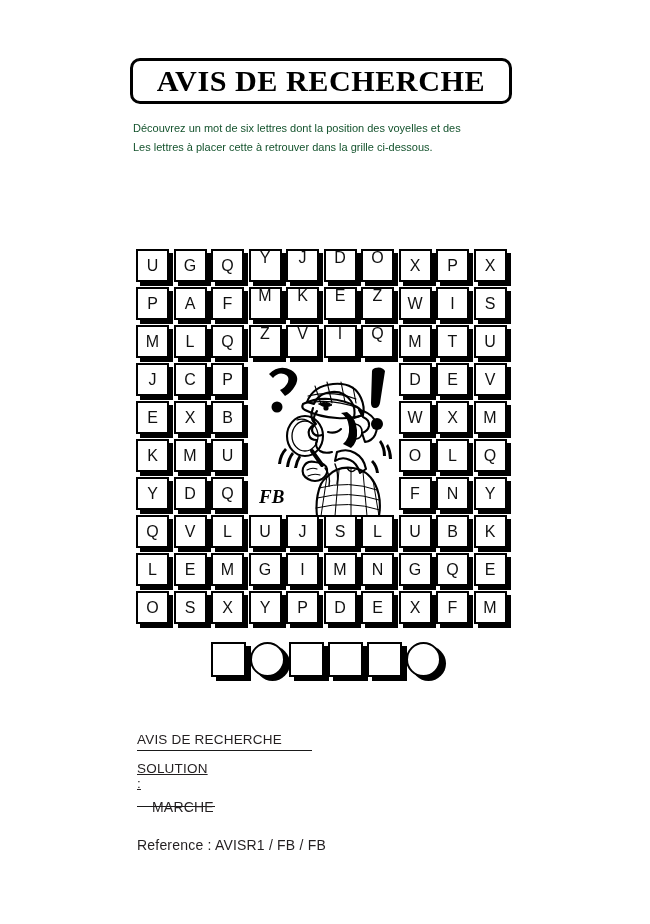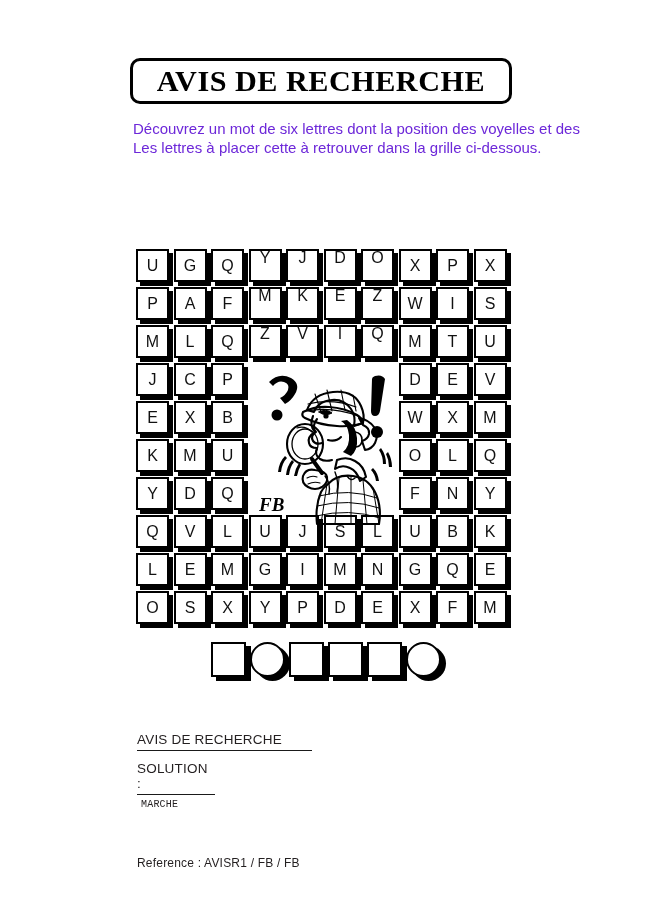--- a/index.html
+++ b/index.html
@@ -40,23 +40,23 @@
     white-space: nowrap;
     transform: scaleX(1.04);
   }
 
   
   #intro {
     position: absolute;
     left: 133px;
     top: 119px;
     width: 380px;
-    font-size: 15px;
+    font-size: 11px;
     line-height: 19.2px;
-    color: #6d28d9;
+    color: #14532d;
   }
   #intro .line {
     white-space: nowrap;
   }
   #intro .just {
     white-space: normal;
     text-align: justify;
   }
 
   
@@ -106,21 +106,21 @@
   .cell.shift .tile {
     align-items: flex-start;
     line-height: 12px;
     padding-top: 1px;
   }
 
   
   #illustration {
     position: absolute;
     left: 255px;
-    top: 364px;
+    top: 356px;
     width: 150px;
     height: 168px;
     z-index: 5;
     pointer-events: none;
   }
   #illustration svg {
     display: block;
   }
 
   
@@ -172,33 +172,33 @@
     left: 137px;
     top: 732px;
     border-bottom: 1.3px solid #1a1a1a;
     padding-bottom: 3px;
     width: 175px;
   }
   #sol-label {
     left: 137px;
     top: 761px;
     border-bottom: 1.3px solid #1a1a1a;
-    padding-bottom: 3px;
+    padding-bottom: 15px;
     width: 78px;
+    text-decoration: underline;
   }
   #sol-word {
-    left: 141px;
+    left: 152px;
     top: 799px;
-    font-size: 10px;
-    font-family: Liberation Mono, monospace;
+    font-size: 14px;
   }
   #footer-ref {
     left: 137px;
-    top: 856px;
-    font-size: 12px;
+    top: 837px;
+    font-size: 14px;
     text-align: right;
   }
 </style>
 </head>
 <body>
 
 <div id="title-banner">
   <span class="title-text">AVIS DE RECHERCHE</span>
 </div>
 

